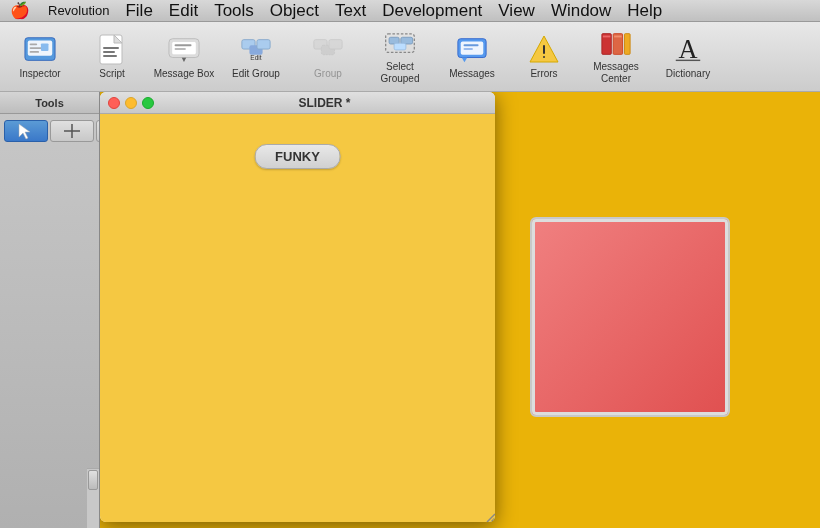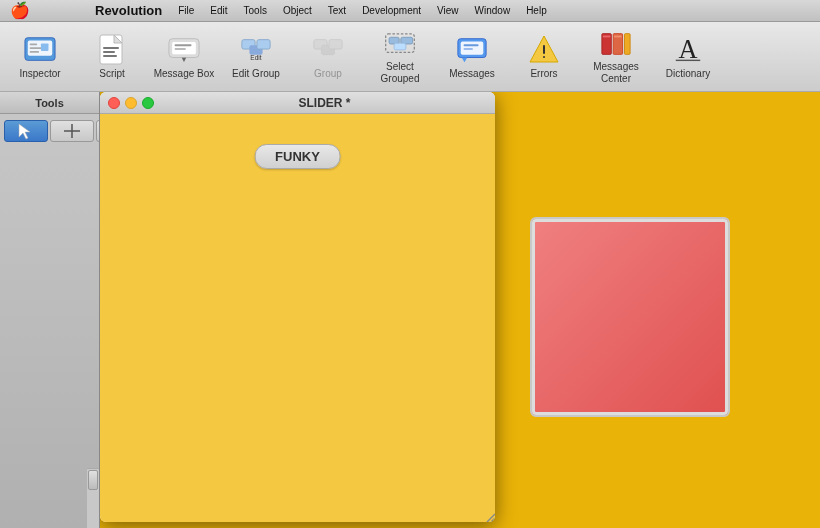--- a/index.html
+++ b/index.html
@@ -22,28 +22,27 @@
       border-bottom: 1px solid #999;
       flex-shrink: 0;
     }
     .apple-menu {
       width: 40px;
       text-align: center;
       font-size: 16px;
       color: #333;
     }
     .menu-app-name {
-      font-weight: bold;
+      font-weight: normal;
       font-size: 13px;
       color: #111;
       padding: 0 8px;
-      margin-left: 47px;
     }
     .menu-item {
-      font-size: 10px;
+      font-size: 17px;
       color: #111;
       padding: 0 8px;
       height: 100%;
       display: flex;
       align-items: center;
       cursor: pointer;
     }
 
     
     #toolbar {

